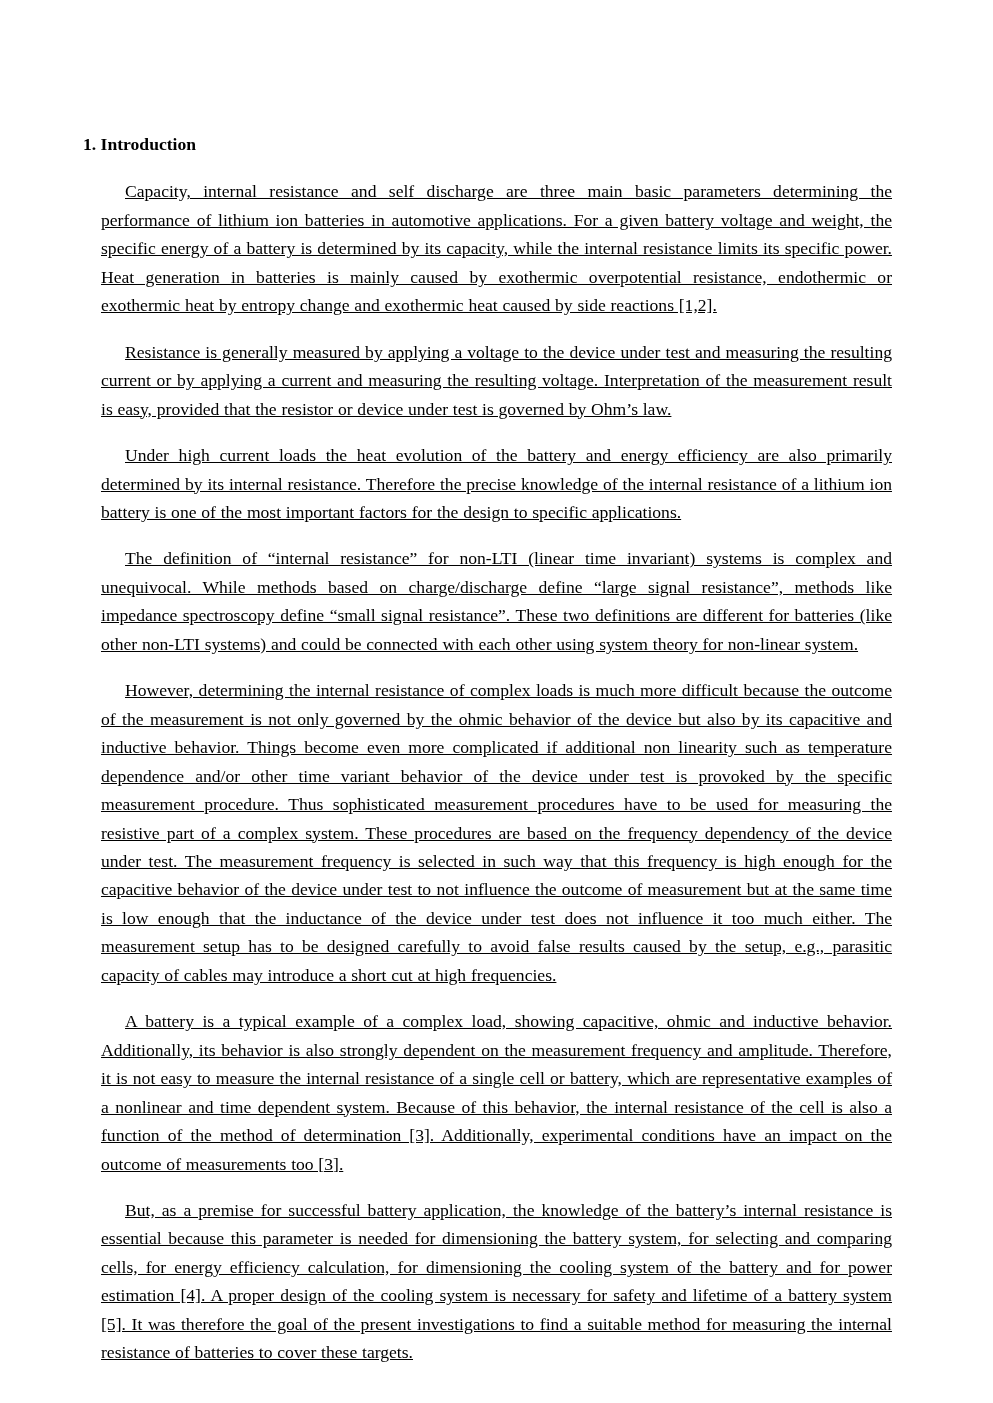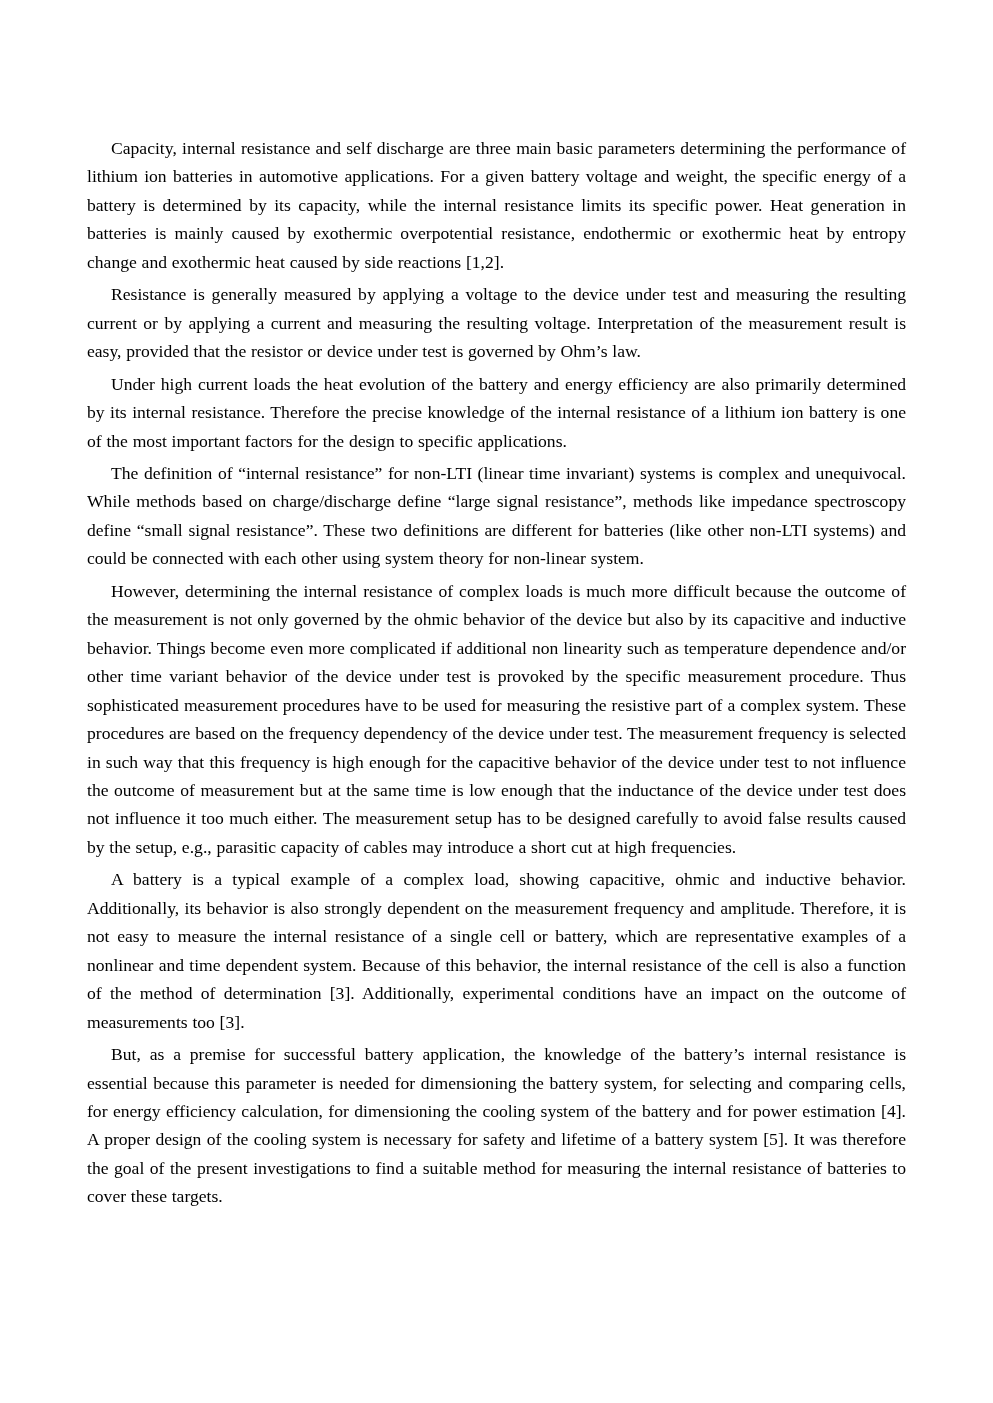--- a/index.html
+++ b/index.html
@@ -21,30 +21,32 @@
     overflow: hidden;
   }
   .section-heading {
     font-size: 17.6px;
     font-weight: bold;
     line-height: 28.45px;
     margin: 0 0 19px 0;
     text-align: left;
   }
   .body-paragraph {
-    margin: 4px;
+    margin: 18px;
     text-align: justify;
     text-indent: 24px;
     word-spacing: 0.02em;
+    text-decoration: underline;
   }
 </style>
 </head>
 <body>
 
 <div class="page">
+  <h2 class="section-heading">1. Introduction</h2>
 
   <p class="body-paragraph">Capacity, internal resistance and self discharge are three main basic parameters determining the performance of lithium ion batteries in automotive applications. For a given battery voltage and weight, the specific energy of a battery is determined by its capacity, while the internal resistance limits its specific power. Heat generation in batteries is mainly caused by exothermic overpotential resistance, endothermic or exothermic heat by entropy change and exothermic heat caused by side reactions [1,2].</p>
 
   <p class="body-paragraph">Resistance is generally measured by applying a voltage to the device under test and measuring the resulting current or by applying a current and measuring the resulting voltage. Interpretation of the measurement result is easy, provided that the resistor or device under test is governed by Ohm’s law.</p>
 
   <p class="body-paragraph">Under high current loads the heat evolution of the battery and energy efficiency are also primarily determined by its internal resistance. Therefore the precise knowledge of the internal resistance of a lithium ion battery is one of the most important factors for the design to specific applications.</p>
 
   <p class="body-paragraph">The definition of “internal resistance” for non-LTI (linear time invariant) systems is complex and unequivocal. While methods based on charge/discharge define “large signal resistance”, methods like impedance spectroscopy define “small signal resistance”. These two definitions are different for batteries (like other non-LTI systems) and could be connected with each other using system theory for non-linear system.</p>
 
   <p class="body-paragraph">However, determining the internal resistance of complex loads is much more difficult because the outcome of the measurement is not only governed by the ohmic behavior of the device but also by its capacitive and inductive behavior. Things become even more complicated if additional non linearity such as temperature dependence and/or other time variant behavior of the device under test is provoked by the specific measurement procedure. Thus sophisticated measurement procedures have to be used for measuring the resistive part of a complex system. These procedures are based on the frequency dependency of the device under test. The measurement frequency is selected in such way that this frequency is high enough for the capacitive behavior of the device under test to not influence the outcome of measurement but at the same time is low enough that the inductance of the device under test does not influence it too much either. The measurement setup has to be designed carefully to avoid false results caused by the setup, e.g., parasitic capacity of cables may introduce a short cut at high frequencies.</p>

